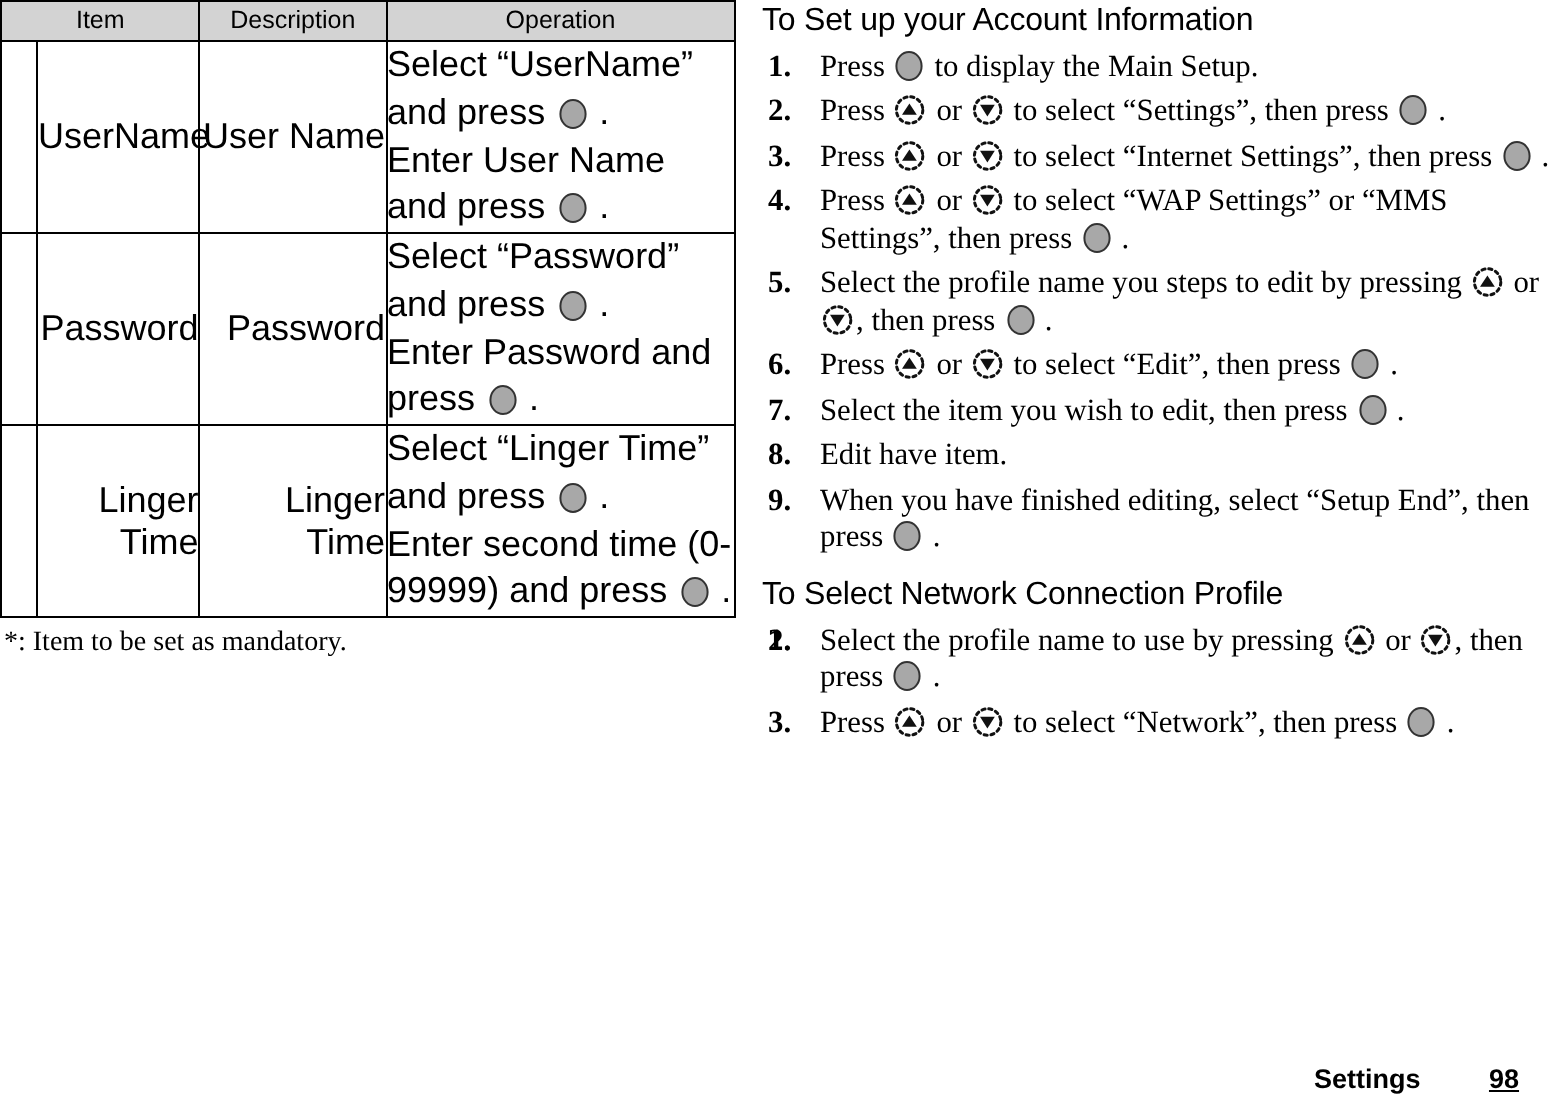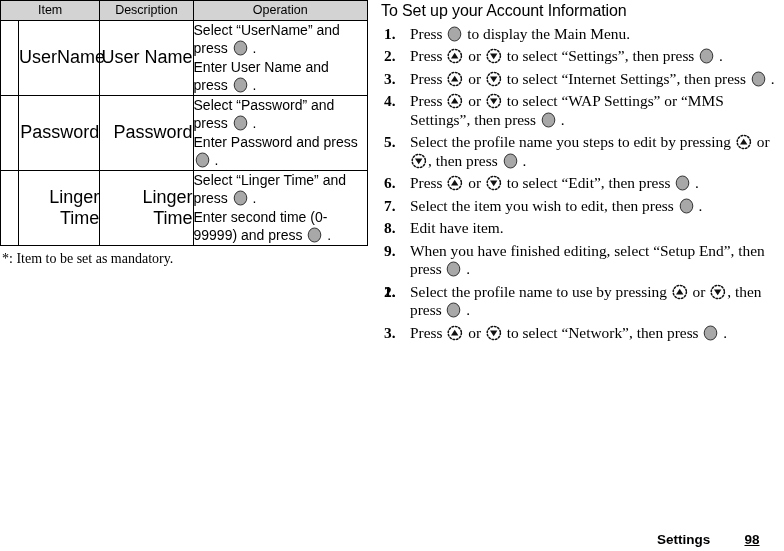--- a/index.html
+++ b/index.html
@@ -50,21 +50,21 @@
   .col-oper  { width: 174px; }
 
   td.cell-mark { border-right: 1px solid #000; }
   td.cell-item, td.cell-desc {
     font-size: 18px;
     padding: 2px 3px;
     vertical-align: middle;
     text-align: right;
   }
   td.cell-oper {
-    font-size: 14px;
+    font-size: 18px;
     padding: 2px 4px 3px 4px;
     vertical-align: top;
     line-height: 1.32;
   }
   td.cell-oper .line { white-space: normal; }
 
   .footnote {
     margin-top: 5px;
     margin-left: 2px;
     font-family: "Liberation Serif", serif;
@@ -207,21 +207,21 @@
 </div>
 
 <div id="right-column">
 
   <div class="sec-heading">To Set up your Account Information</div>
 
 
   <ol class="steps" id="steps-1">
       <li><span class="num">1.</span><span>Press </span><span class="ico"><svg width="15" height="16" viewBox="0 0 15 16">
             <ellipse cx="7.5" cy="8" rx="6.3" ry="7" fill="#a8a8a8" stroke="#333" stroke-width="1"></ellipse>
-          </svg></span><span> to display the Main Menu.</span></li>
+          </svg></span><span> to display the Main Setup.</span></li>
       <li><span class="num">2.</span><span>Press </span><span class="ico"><svg width="16" height="16" viewBox="0 0 16 16">
             <circle cx="7.8" cy="8" r="6.6" fill="none" stroke="#111" stroke-width="1.5" stroke-dasharray="1.6 1.9" stroke-linecap="round"></circle>
             <polygon points="4,10.4 7.7,4.8 11.4,10.4" fill="#111"></polygon>
           </svg></span><span> or </span><span class="ico"><svg width="16" height="16" viewBox="0 0 16 16">
             <circle cx="7.8" cy="8" r="6.6" fill="none" stroke="#111" stroke-width="1.5" stroke-dasharray="1.6 1.9" stroke-linecap="round"></circle>
             <polygon points="4,5.4 7.7,11.2 11.4,5.4" fill="#111"></polygon>
           </svg></span><span> to select “Settings”, then press </span><span class="ico"><svg width="15" height="16" viewBox="0 0 15 16">
             <ellipse cx="7.5" cy="8" rx="6.3" ry="7" fill="#a8a8a8" stroke="#333" stroke-width="1"></ellipse>
           </svg></span><span> .</span></li>
       <li><span class="num">3.</span><span>Press </span><span class="ico"><svg width="16" height="16" viewBox="0 0 16 16">
@@ -262,20 +262,21 @@
           </svg></span><span> .</span></li>
       <li><span class="num">7.</span><span>Select the item you wish to edit, then press </span><span class="ico"><svg width="15" height="16" viewBox="0 0 15 16">
             <ellipse cx="7.5" cy="8" rx="6.3" ry="7" fill="#a8a8a8" stroke="#333" stroke-width="1"></ellipse>
           </svg></span><span> .</span></li>
       <li><span class="num">8.</span><span>Edit have item.</span></li>
       <li><span class="num">9.</span><span>When you have finished editing, select “Setup End”, then press </span><span class="ico"><svg width="15" height="16" viewBox="0 0 15 16">
             <ellipse cx="7.5" cy="8" rx="6.3" ry="7" fill="#a8a8a8" stroke="#333" stroke-width="1"></ellipse>
           </svg></span><span> .</span></li>
     </ol>
 
+  <div class="sec-heading second">To Select Network Connection Profile</div>
 
   <ol class="steps" id="steps-2">
       <li><span class="num">1.</span></li>
       <li><span class="num">2.</span><span>Select the profile name to use by pressing </span><span class="ico"><svg width="16" height="16" viewBox="0 0 16 16">
             <circle cx="7.8" cy="8" r="6.6" fill="none" stroke="#111" stroke-width="1.5" stroke-dasharray="1.6 1.9" stroke-linecap="round"></circle>
             <polygon points="4,10.4 7.7,4.8 11.4,10.4" fill="#111"></polygon>
           </svg></span><span> or </span><span class="ico"><svg width="16" height="16" viewBox="0 0 16 16">
             <circle cx="7.8" cy="8" r="6.6" fill="none" stroke="#111" stroke-width="1.5" stroke-dasharray="1.6 1.9" stroke-linecap="round"></circle>
             <polygon points="4,5.4 7.7,11.2 11.4,5.4" fill="#111"></polygon>
           </svg></span><span>, then press </span><span class="ico"><svg width="15" height="16" viewBox="0 0 15 16">

